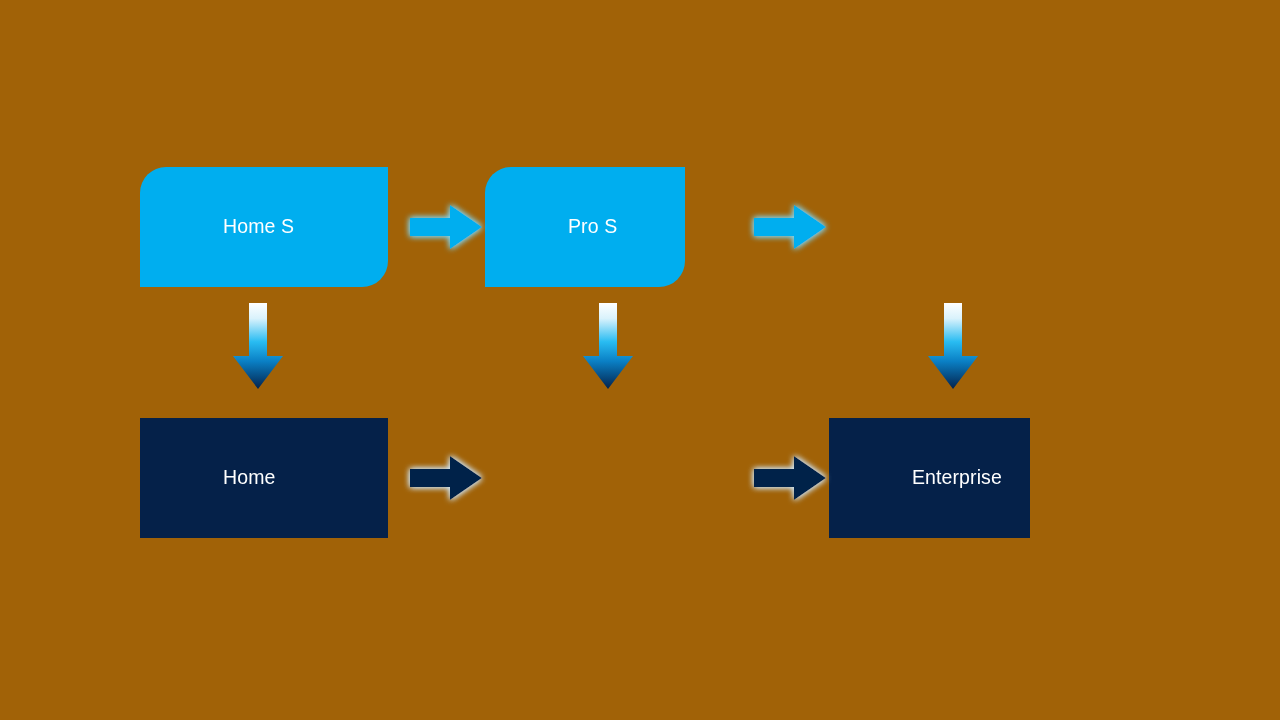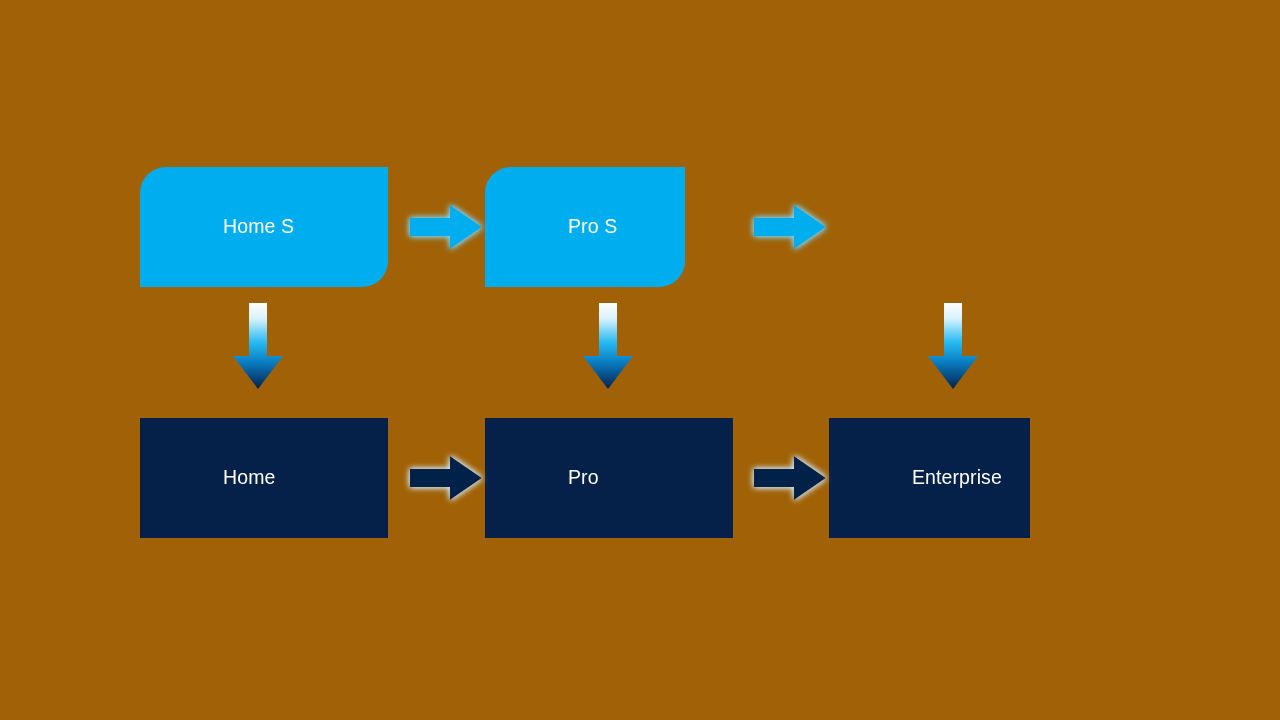--- a/index.html
+++ b/index.html
@@ -143,23 +143,20 @@
   <div class="arrow" style="left:927px; top:303px; width:52px; height:88px;">
     <svg width="52" height="88" viewBox="0 0 52 88">
       <polygon points="17,0 35,0 35,53 51,53 26,86 1,53 17,53" fill="url(#gradDown)"></polygon>
     </svg>
   </div>
 
   <div class="node tier-bottom" style="left:140px; top:418px; width:248px; height:120px;">
     <span class="node-label">Home</span>
   </div>
 
-  <div class="node tier-bottom" style="left:485px; top:418px; width:248px; height:120px;">
-    <span class="node-label">Pro</span>
-  </div>
 
   <div class="node tier-bottom" style="left:829px; top:418px; width:201px; height:120px;">
     <span class="node-label">Enterprise</span>
   </div>
 
   <div class="arrow" style="left:408px; top:453px; width:76px; height:50px;">
     <svg width="76" height="50" viewBox="0 0 76 50">
       <polygon points="2,16 42,16 42,3 74,25 42,47 42,34 2,34" fill="#052149" filter="url(#glowLight)"></polygon>
     </svg>
   </div>

